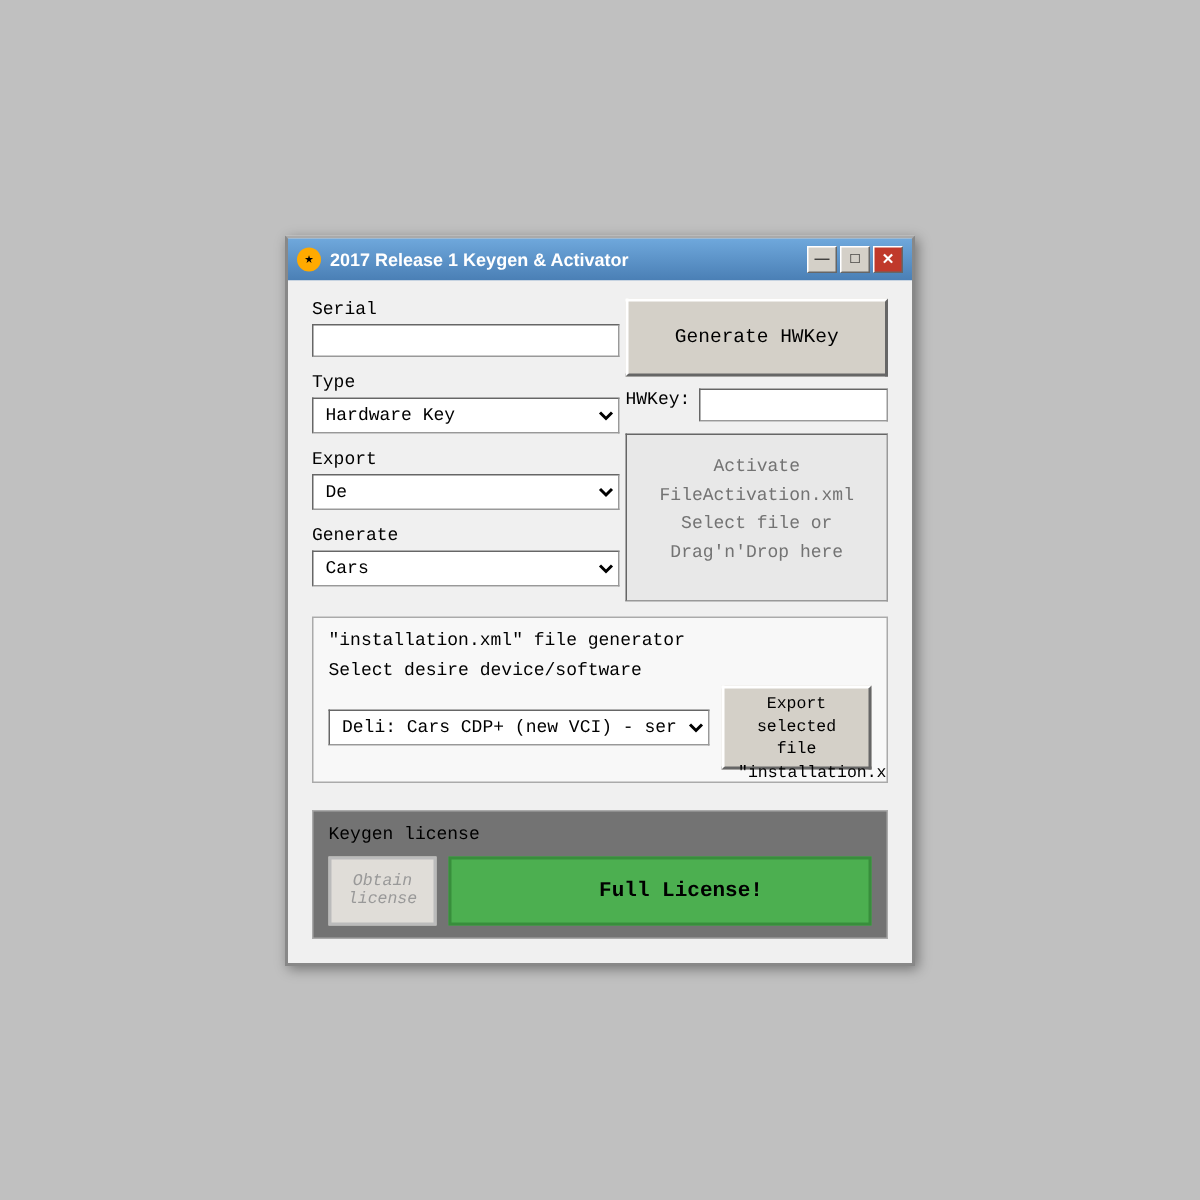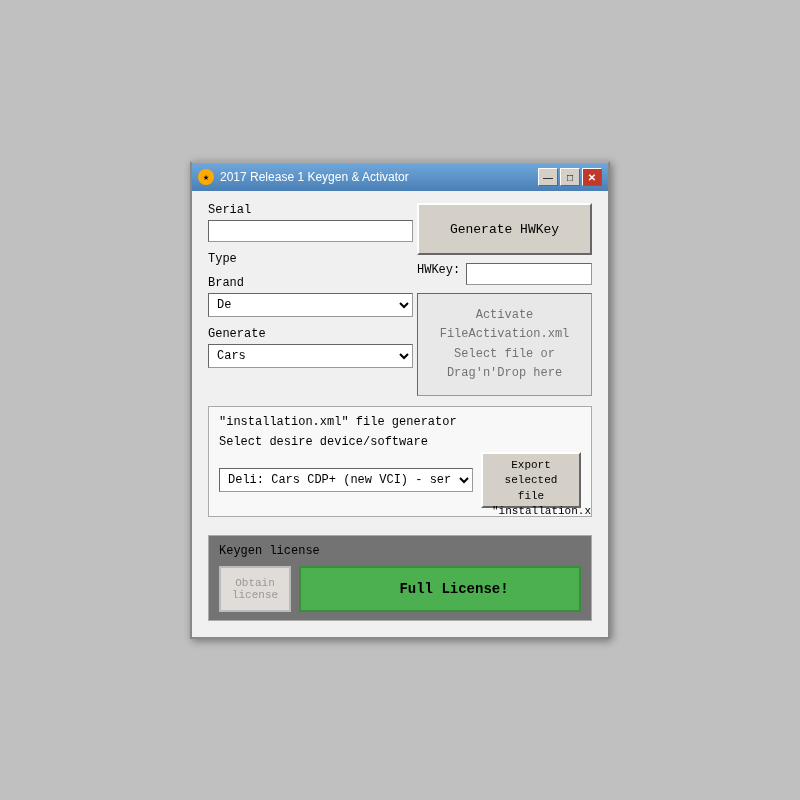--- a/index.html
+++ b/index.html
@@ -48,21 +48,21 @@
       align-items: center;
       justify-content: center;
       font-size: 10px;
       color: #000;
       font-weight: bold;
     }
 
     .title-text {
       font-family: 'Segoe UI', Arial, sans-serif;
       font-size: 12px;
-      font-weight: normal;
+      font-weight: bold;
     }
 
     .title-buttons {
       display: flex;
       gap: 2px;
     }
 
     .title-btn {
       width: 20px;
       height: 18px;
@@ -249,20 +249,21 @@
       align-items: stretch;
     }
 
     .btn-obtain {
       width: 72px;
       height: 46px;
       font-size: 11px;
       color: #999;
       border-color: #bbb;
       background: #e0ddd8;
+      font-style: italic;
     }
 
     .btn-full-license {
       flex: 1;
       height: 46px;
       background: #4caf50;
       color: #000;
       font-size: 14px;
       font-weight: bold;
       border: 2px solid #388e3c;
@@ -296,24 +297,28 @@
 
       <div class="left-panel">
 
         <div class="field-group">
           <div class="field-label">Serial</div>
           <input type="text" style="">
         </div>
 
         <div class="field-group">
           <div class="field-label">Type</div>
+          <select>
+            <option>Hardware Key</option>
+            <option>Software Key</option>
+          </select>
         </div>
 
         <div class="field-group">
-          <div class="field-label">Brand</div>
+          <div class="field-label">Export</div>
           <select>
             <option>De</option>
             <option>Delphi</option>
             <option>Autocom</option>
           </select>
         </div>
 
         <div class="field-group">
           <div class="field-label">Generate</div>
           <select>

